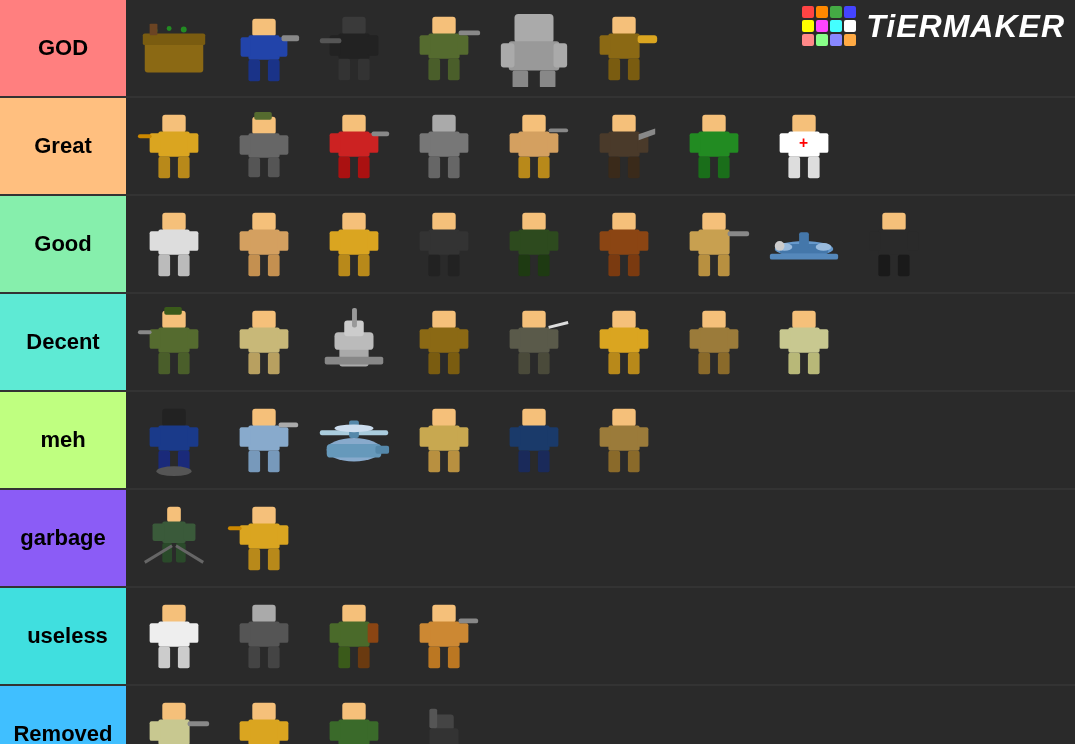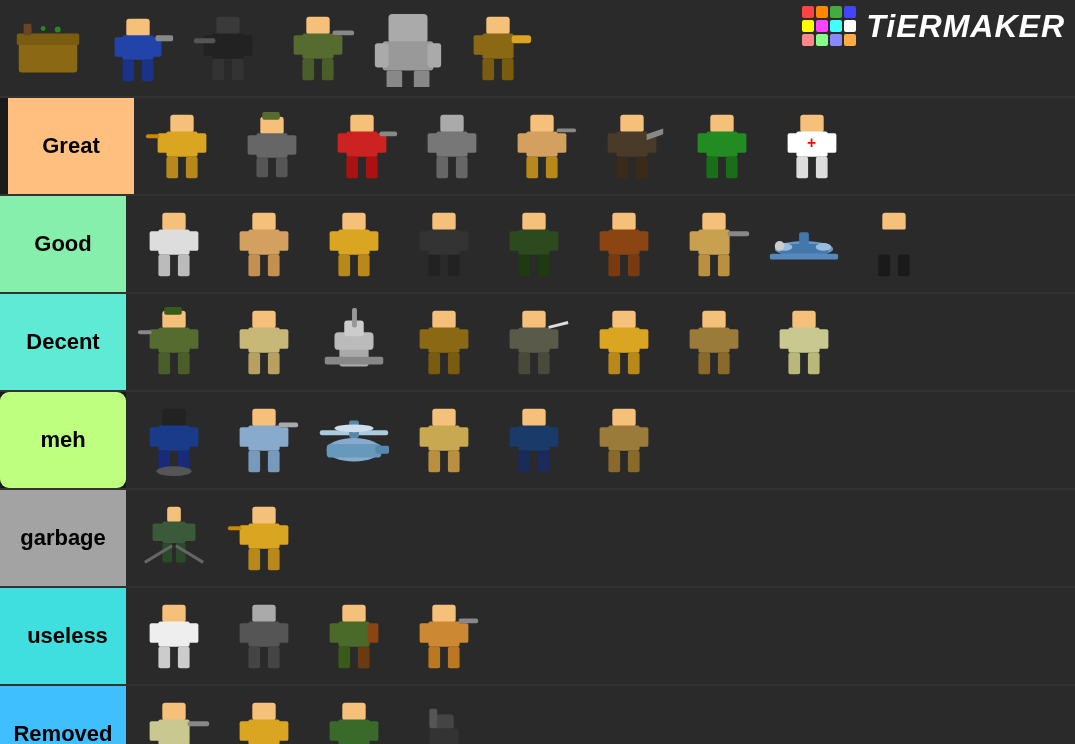--- a/index.html
+++ b/index.html
@@ -77,25 +77,25 @@
     .logo-text {
       font-size: 32px;
       font-weight: 900;
       color: white;
       letter-spacing: 1px;
       font-style: italic;
     }
 
     
     .god-color { background: #ff7f7f; }
-    .great-color { background: #ffbf7f; margin-left: 8px; }
+    .great-color { background: #ffbf7f; }
     .good-color { background: #86efac; }
     .decent-color { background: #5eead4; }
-    .meh-color { background: #bfff80; border-radius: 9px; }
-    .garbage-color { background: #a3a3a3; }
+    .meh-color { background: #bfff80; }
+    .garbage-color { background: #8b5cf6; }
     .useless-color { background: #40dfdf; padding-left: 9px; }
     .removed-color { background: #40bfff; }
 
     
     svg.char { width: 78px; height: 78px; }
   </style>
 </head>
 <body>
 
 <div style="position:relative; width:1075px; height:744px; background:#1a1a1a;">
@@ -114,20 +114,21 @@
       <div class="logo-dot" style="background:#88ff88;"></div>
       <div class="logo-dot" style="background:#8888ff;"></div>
       <div class="logo-dot" style="background:#ffaa44;"></div>
     </div>
     <div class="logo-text">TiERMAKER</div>
   </div>
 
   <div class="tier-table">
 
     <div class="tier-row">
+      <div class="tier-label god-color">GOD</div>
       <div class="tier-content">
 
         <div class="tier-item">
           <svg class="char" viewBox="0 0 80 80">
               <rect x="10" y="30" width="60" height="35" fill="#8B6914" rx="3"></rect>
               <rect x="8" y="25" width="64" height="12" fill="#7a5c10" rx="2"></rect>
               <circle cx="20" cy="22" r="3" fill="#228B22"></circle>
               <circle cx="35" cy="20" r="2.5" fill="#228B22"></circle>
               <circle cx="50" cy="21" r="3" fill="#228B22"></circle>
               <rect x="15" y="15" width="8" height="12" fill="#6B4423" rx="1"></rect>

